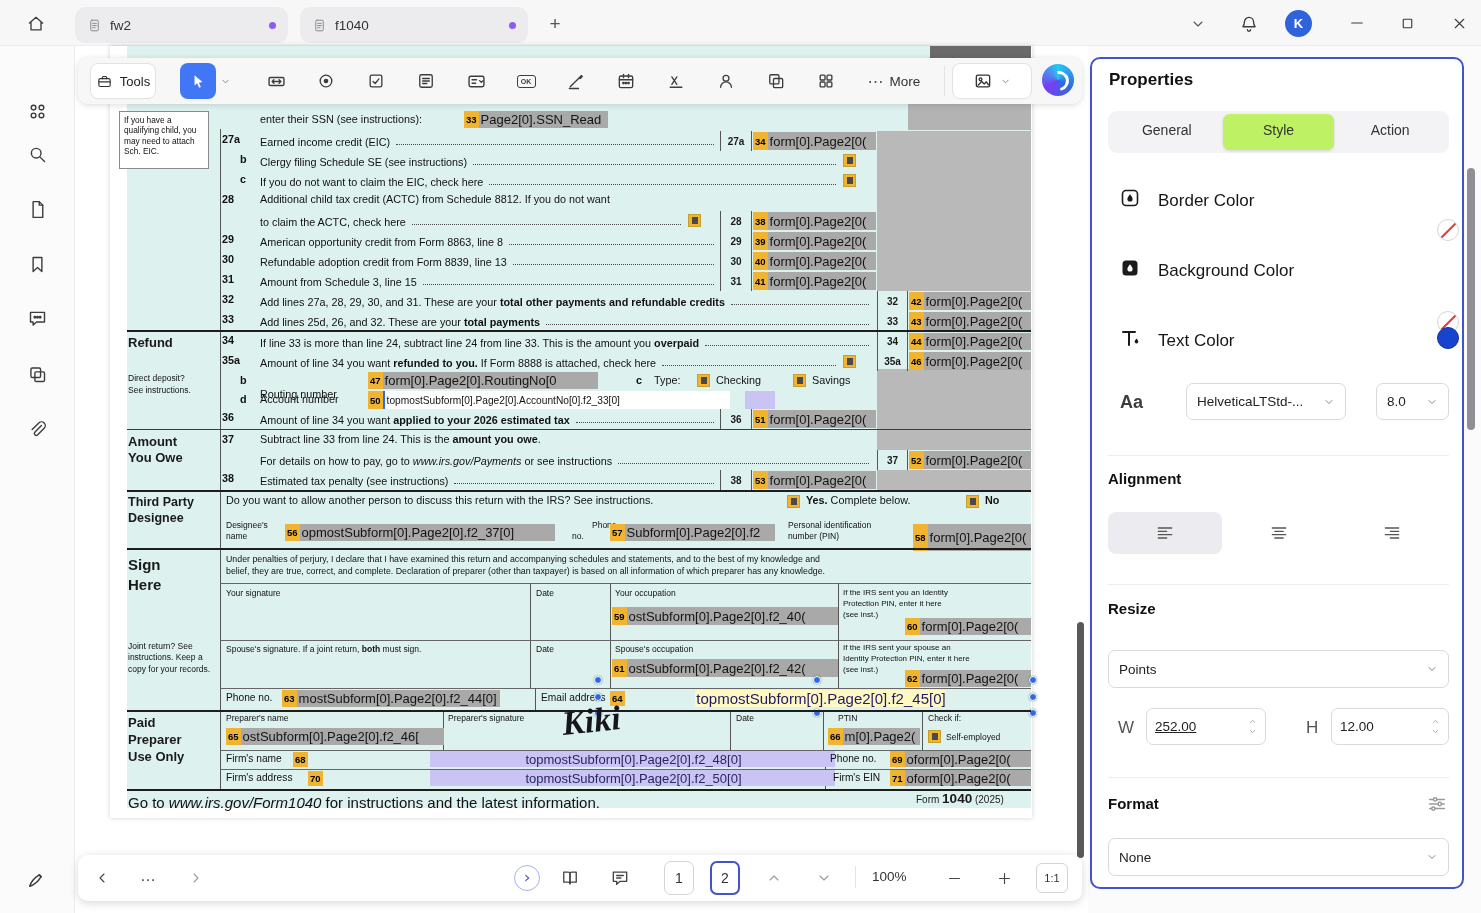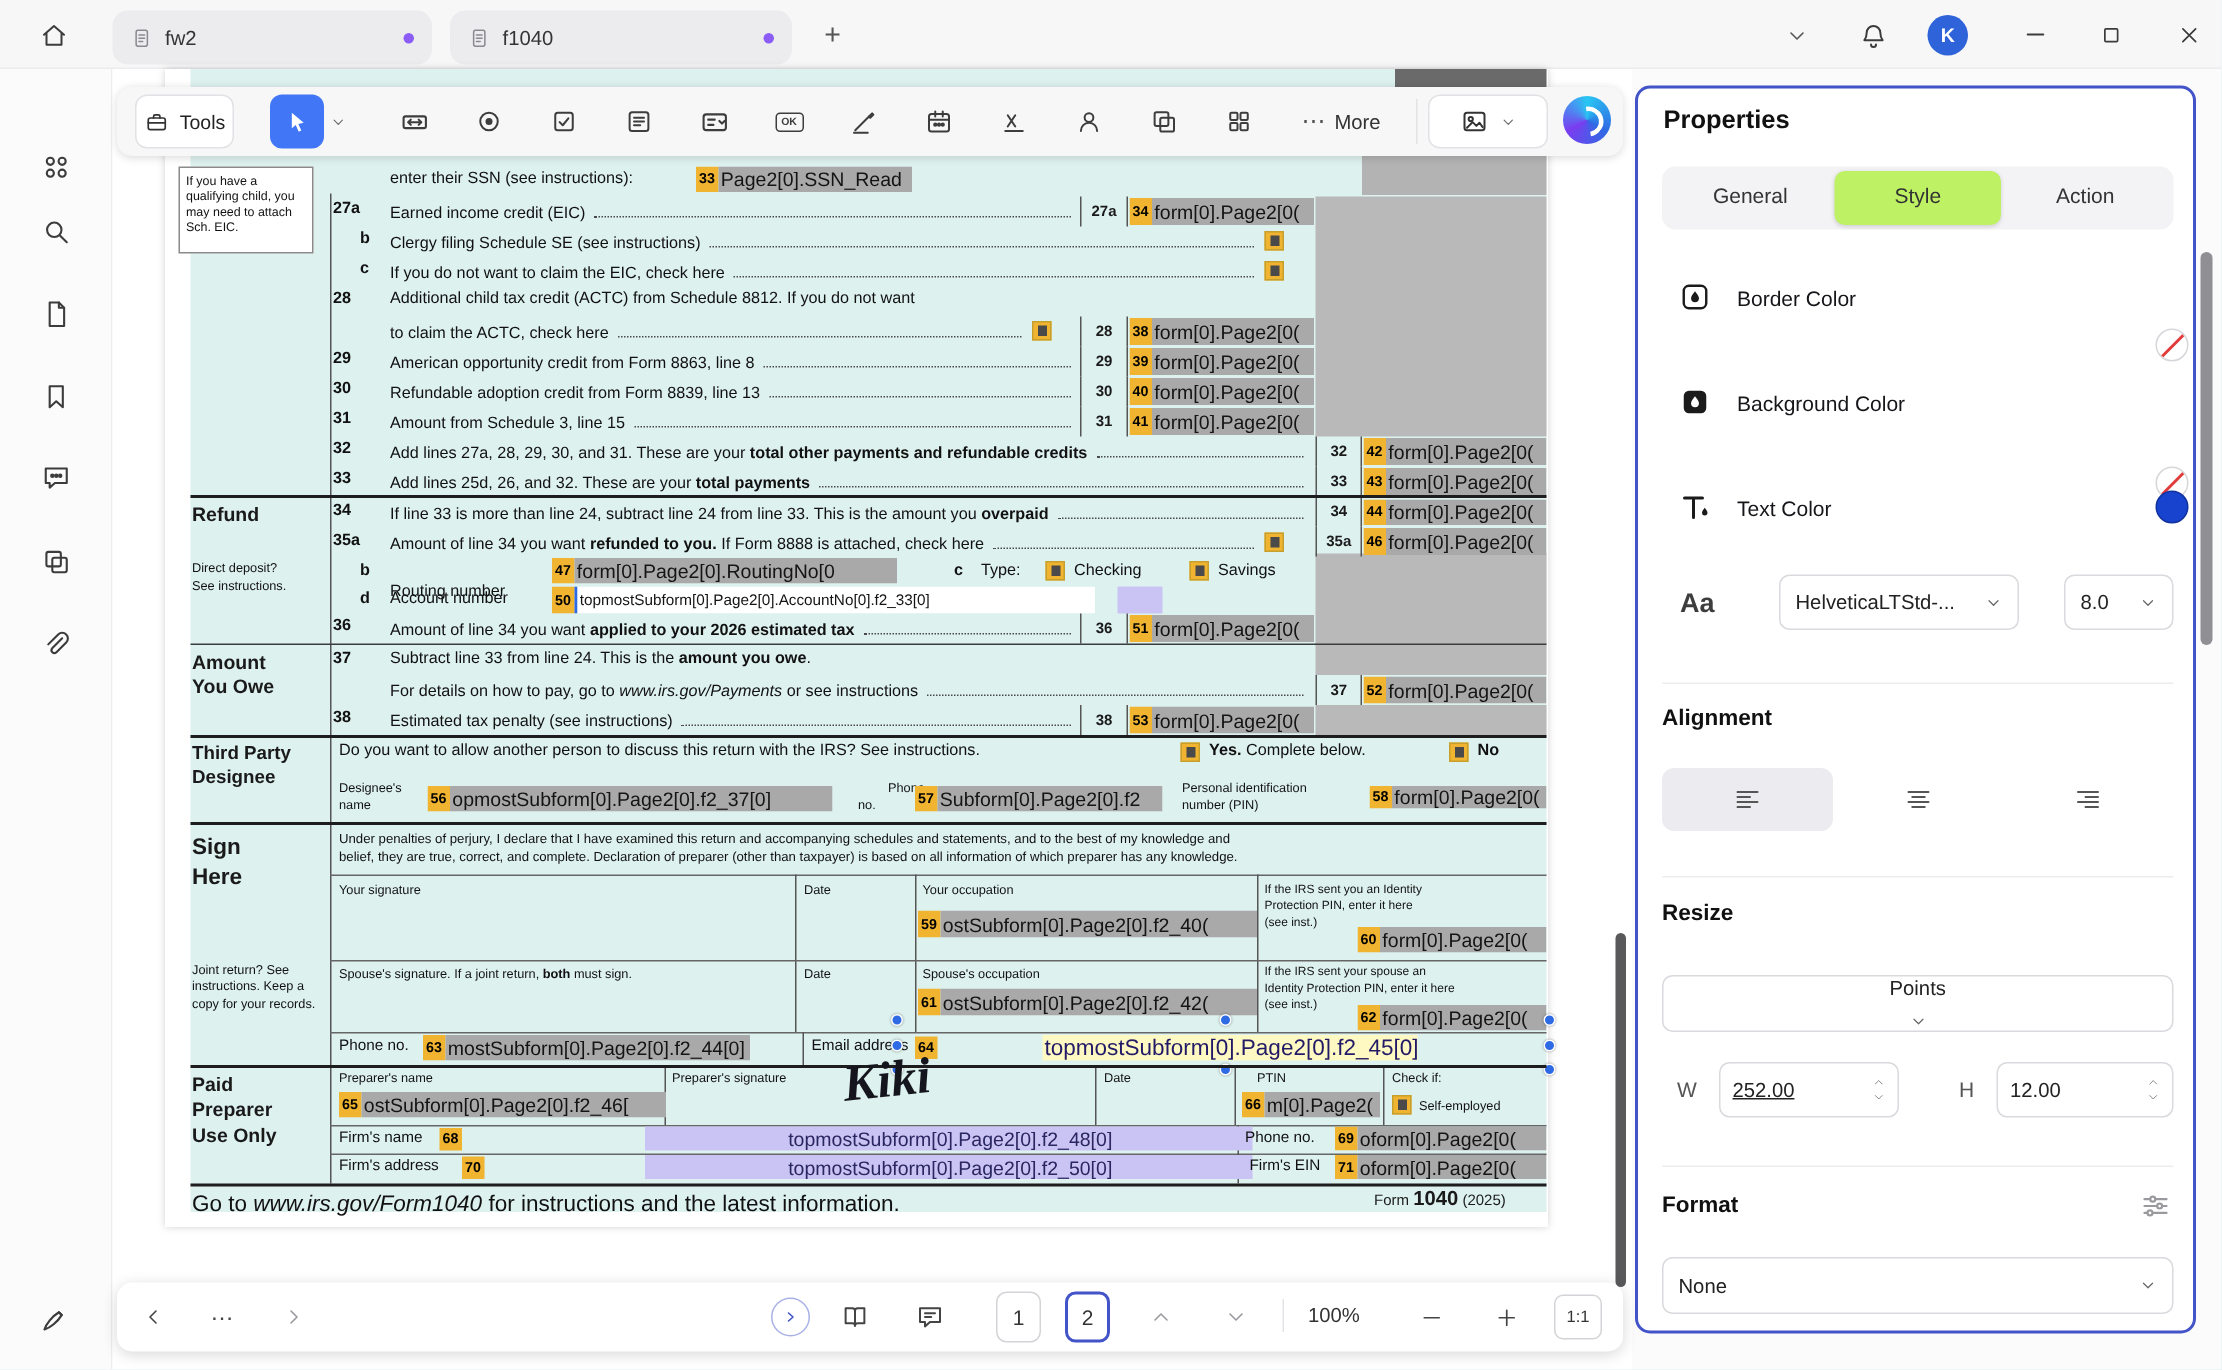--- a/index.html
+++ b/index.html
@@ -60,21 +60,21 @@
 .pgbox{width:30px;height:34px;border:1px solid #d4d4d8;border-radius:7px;display:flex;align-items:center;justify-content:center;font-size:14px;color:#333;background:#fff;cursor:pointer;}
 .pgbox.cur{border:2px solid #4353c8;}
 .circbtn{width:26px;height:26px;border-radius:50%;border:1.5px solid #a9b2e6;display:flex;align-items:center;justify-content:center;color:#4353c8;}
 .thumb{background:#59595c;border-radius:4px;}
 
 .panel{background:#fff;border:2px solid #4353c8;border-radius:10px;}
 .ptitle{font-size:17px;font-weight:bold;color:#111;}
 .ptabs{background:#f3f3f5;border-radius:9px;display:flex;padding:3px;}
 .ptab{flex:1;text-align:center;font-size:14px;color:#333;padding:8px 0;border-radius:7px;cursor:pointer;}
 .ptab.active{background:#bef264;box-shadow:0 1px 3px rgba(0,0,0,.14);}
-.prowlab{font-size:14px;font-weight:500;color:#16161a;white-space:nowrap;}
+.prowlab{font-size:17px;font-weight:500;color:#16161a;white-space:nowrap;}
 .nocolor{width:22px;height:22px;border-radius:50%;border:1.5px solid #d6d6da;background:#fff;position:relative;overflow:hidden;cursor:pointer;}
 .nocolor::after{content:"";position:absolute;left:9px;top:-4px;width:2px;height:30px;background:#e23b3b;transform:rotate(45deg);}
 .bluecircle{width:22px;height:22px;border-radius:50%;background:#1843cf;border:1px solid #12339e;cursor:pointer;}
 .pselect{border:1px solid #d9d9de;border-radius:7px;display:flex;align-items:center;justify-content:space-between;padding:0 10px;font-size:13.5px;color:#222;background:#fff;cursor:pointer;}
 .sect{font-size:15px;font-weight:bold;color:#111;}
 .pdivider{height:1px;background:#ededf0;}
 .alseg{flex:1;display:flex;align-items:center;justify-content:center;border-radius:8px;color:#555;cursor:pointer;}
 .alseg.sel{background:#ececf0;}
 .stepper{border:1px solid #d9d9de;border-radius:7px;display:flex;align-items:center;padding:0 8px;font-size:13.5px;color:#222;background:#fff;}
 .updown{margin-left:auto;display:flex;flex-direction:column;gap:1px;color:#777;}
@@ -608,21 +608,21 @@
     <span class="gfld">opmostSubform[0].Page2[0].f2_37[0]</span>
   </div>
 <div class="abs small" style="left:572px;top:520px;padding-left:20px;"><span>Phone</span></div>
 <div class="abs small" style="left:572px;top:531px;"><span>no.</span></div>
 <div class="abs fldwrap" style="left:610px;top:524px;width:165px;height:17px;">
     <span class="bdg">57</span>
     <span class="gfld">Subform[0].Page2[0].f2</span>
   </div>
 <div class="abs small" style="left:788px;top:520px;"><span>Personal identification</span></div>
 <div class="abs small" style="left:788px;top:531px;"><span>number (PIN)</span></div>
-<div class="abs fldwrap" style="left:913px;top:524px;width:118px;height:15px;">
+<div class="abs fldwrap" style="left:913px;top:524px;width:118px;height:27px;">
     <span class="bdg">58</span>
     <span class="gfld">form[0].Page2[0(</span>
   </div>
 
 <div class="abs hl2" style="left:127px;top:548px;width:904px;"></div>
 
 <div class="abs seclab" style="left:128px;top:556px;font-size:15px;"><span>Sign</span></div>
 <div class="abs seclab" style="left:128px;top:576px;font-size:15px;"><span>Here</span></div>
 <div class="abs tiny" style="left:226px;top:554px;font-size:8.8px;"><span>Under penalties of perjury, I declare that I have examined this return and accompanying schedules and statements, and to the best of my knowledge and</span></div>
 <div class="abs tiny" style="left:226px;top:566px;font-size:8.8px;"><span>belief, they are true, correct, and complete. Declaration of preparer (other than taxpayer) is based on all information of which preparer has any knowledge.</span></div>
@@ -969,21 +969,21 @@
     </div>
   <div class="alseg" style="height:42px;">
       <svg class="ic" style="width:20px;height:20px;">
         <use href="#s-alR"></use>
       </svg>
     </div>
 </div>
 
 <div class="abs pdivider" style="left:1108px;top:584px;width:341px;"></div>
 <div class="abs sect" style="left:1108px;top:600px;"><span>Resize</span></div>
-<div class="abs pselect" style="left:1108px;top:650px;width:341px;height:38px;flex-direction:column;">
+<div class="abs pselect" style="left:1108px;top:650px;width:341px;height:38px;">
   <span>Points</span>
   <svg class="ic" style="width:12px;height:12px;color:#666;">
       <use href="#s-chev"></use>
     </svg>
 </div>
 <div class="abs prowlab" style="left:1118px;top:718px;color:#555;"><span>W</span></div>
 <div class="abs stepper" style="left:1146px;top:708px;width:120px;height:37px;text-decoration:underline;">
   <span>252.00</span>
   <span class="updown">
     <svg class="ic" style="width:9px;height:9px;transform:rotate(180deg);">

